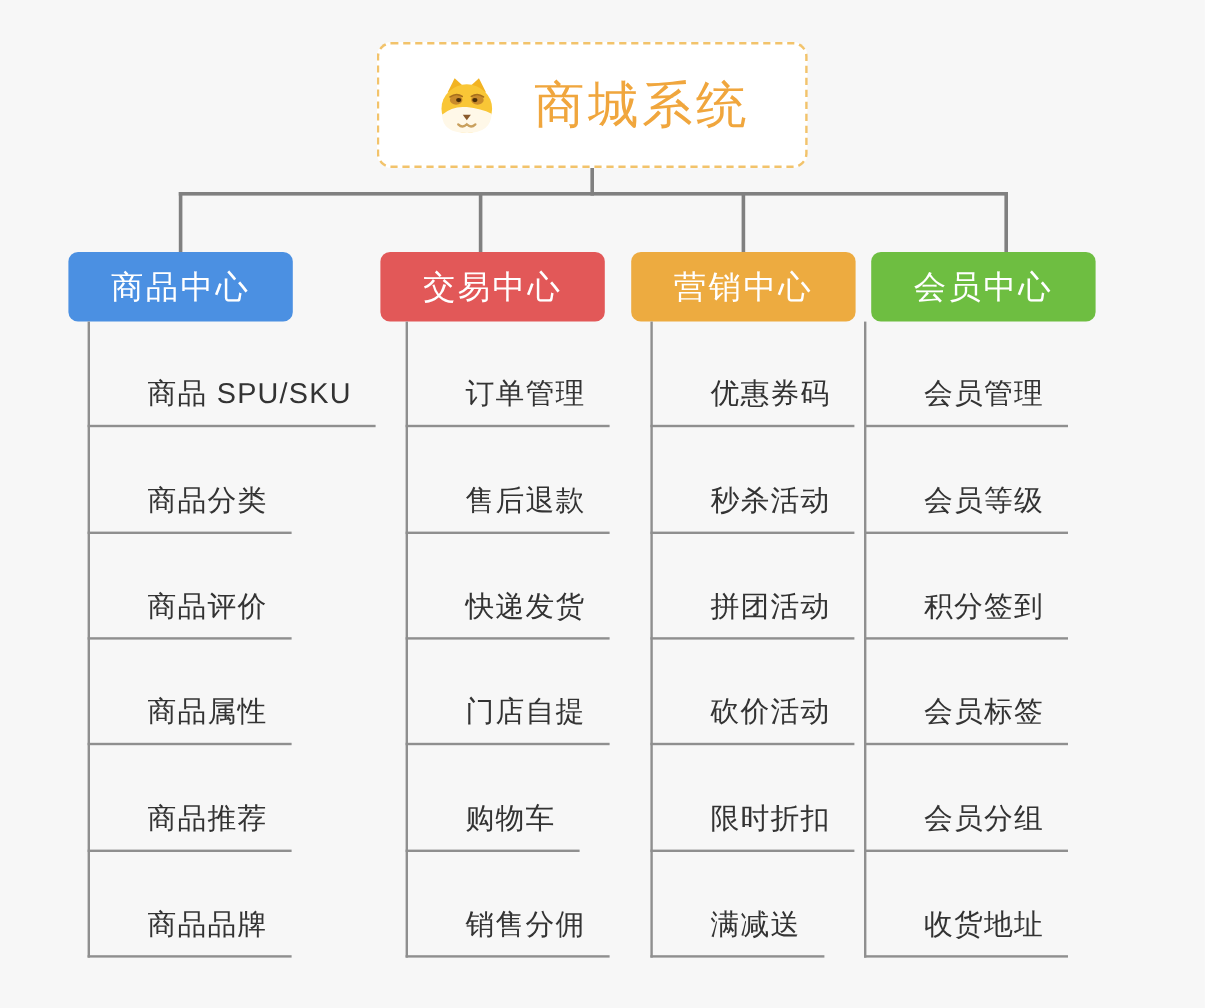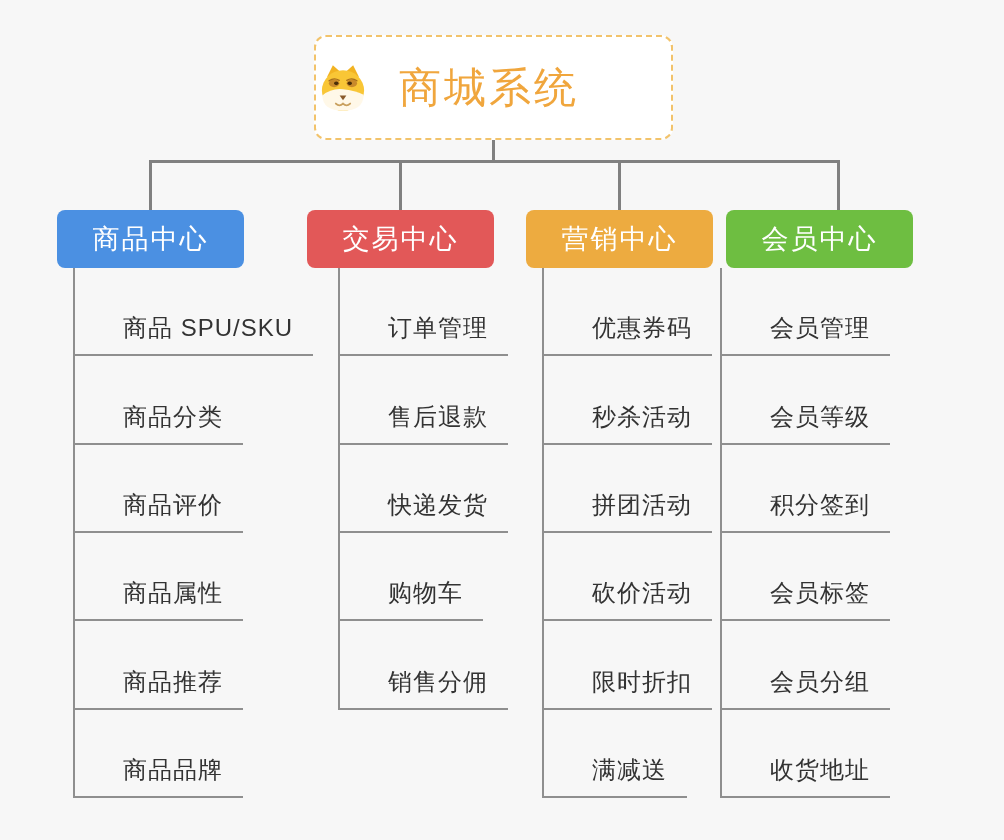--- a/index.html
+++ b/index.html
@@ -13,30 +13,30 @@
   .l-h       { left:149px; top:160px; width:691px; height:3px; }
   .l-d0 { left:149px; top:160px; width:3px; height:52px; }
   .l-d1 { left:399px; top:160px; width:3px; height:52px; }
   .l-d2 { left:618px; top:160px; width:3px; height:52px; }
   .l-d3 { left:837px; top:160px; width:3px; height:52px; }
 
   .root-node {
     position:absolute; left:314px; top:35px; width:359px; height:105px;
     box-sizing:border-box; background:#FFFFFF;
     border:2px dashed #F2C36B; border-radius:12px;
-    display:flex; align-items:center; gap:29px;
+    display:flex; align-items:center; justify-content:center; gap:29px;
   }
   .root-title { font-size:42px; color:#F0A63D; letter-spacing:3px; white-space:nowrap; }
 
   .branch {
     position:absolute; top:210px; width:187px; height:58px;
     border-radius:8px; color:#FFFFFF; font-size:27px; letter-spacing:2px;
     display:flex; align-items:center; justify-content:center;
   }
-  .b0 { left:57px; }  .b1 { left:307px; }  .b2 { left:526px; }  .b3 { left:726px; }
+  .b0 { left:57px; }  .b1 { left:317px; }  .b2 { left:526px; }  .b3 { left:726px; }
 
   .col { position:absolute; top:268px; list-style:none; margin:0; padding:0; }
   .c0 { left:73px; }  .c1 { left:338px; }  .c2 { left:542px; }  .c3 { left:720px; }
   .col::before {
     content:""; position:absolute; left:0; top:0; width:2px; height:100%;
     background:#8F8F8F;
   }
   .col li { height:88.33px; display:flex; align-items:flex-end; }
   .col .item {
     display:inline-block; font-size:24px; color:#333333; letter-spacing:1px;
@@ -113,20 +113,23 @@
     <li>
         <span class="item">订单管理</span>
       </li>
     <li>
         <span class="item">售后退款</span>
       </li>
     <li>
         <span class="item">快递发货</span>
       </li>
     <li>
+        <span class="item">门店自提</span>
+      </li>
+    <li>
         <span class="item">购物车</span>
       </li>
     <li>
         <span class="item">销售分佣</span>
       </li>
   </ul>
 
   <ul class="col c2">
     <li>
         <span class="item">优惠券码</span>

